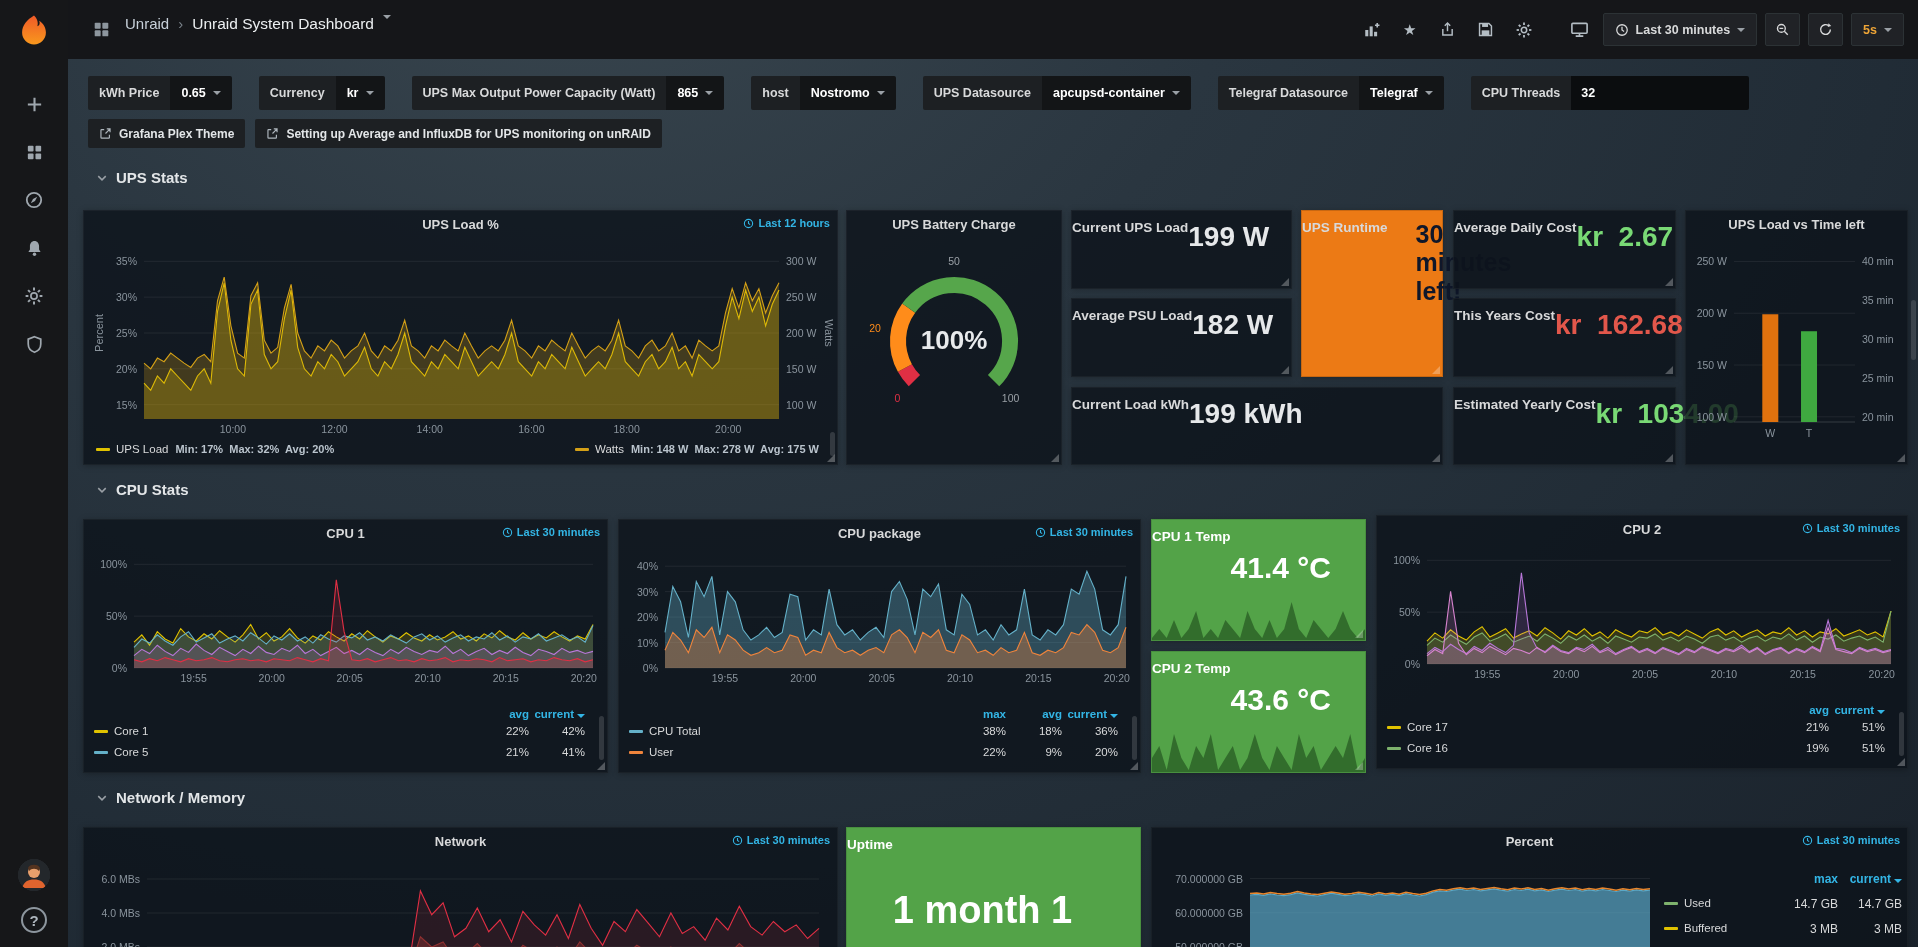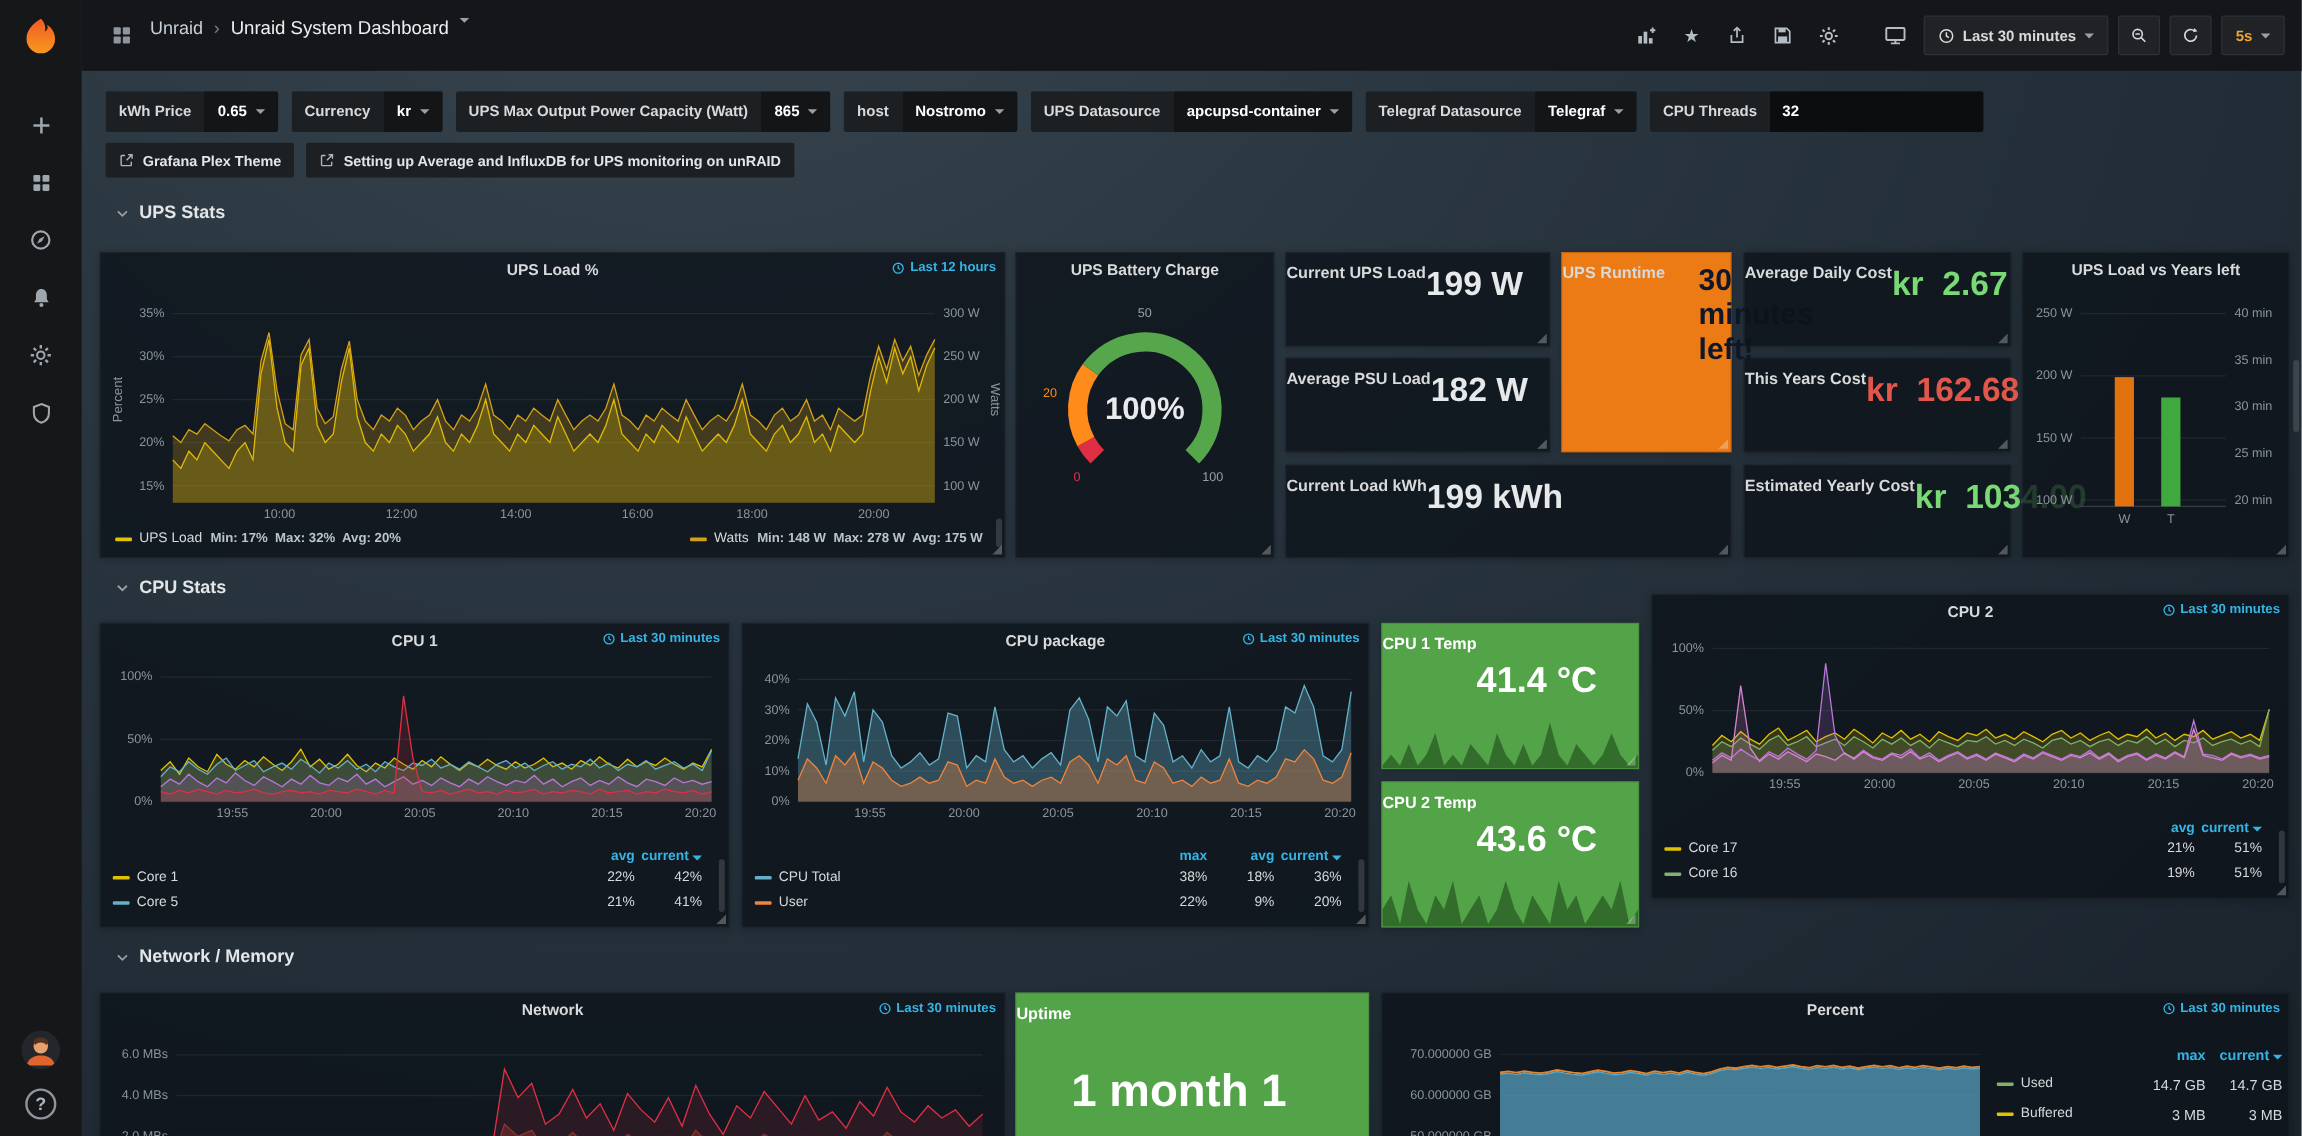--- a/index.html
+++ b/index.html
@@ -27,21 +27,21 @@
   .tb-right{margin-left:auto;display:flex;align-items:center;gap:8px}
   .tb-ic{width:30px;height:30px;display:flex;align-items:center;justify-content:center;color:#b4bdc4;cursor:pointer}
   .tb-gap{width:10px}
   .tb-pill{display:flex;align-items:center;gap:7px;height:33px;padding:0 11px;background:#202226;border:1px solid #2c3235;border-radius:2px;color:#d8d9da;font-size:12.5px;font-weight:700;cursor:pointer;font-family:inherit}
   .tb-pill.icon-only{padding:0 9px}
   .interval{color:#eda436;font-weight:700}
   .caret{display:inline-block;width:0;height:0;border-left:4px solid transparent;border-right:4px solid transparent;border-top:4px solid #9aa0a6}
   .star-glyph{font-size:15px;color:#b4bdc4}
   
   .dash{position:absolute;left:0;top:59px;right:0;bottom:0}
-  .var-row{position:absolute;left:88px;top:17px;display:flex;gap:11px}
+  .var-row{position:absolute;left:88px;top:17px;display:flex;gap:27px}
   .var-chip{display:flex;height:34px;cursor:pointer;border-radius:2px;overflow:hidden}
   .var-label{background:#1d2023;color:#d8d9da;font-size:12.5px;font-weight:700;display:flex;align-items:center;padding:0 11px;white-space:nowrap}
   .var-value{background:#131517;color:#ffffff;font-size:12.5px;font-weight:700;display:flex;align-items:center;gap:7px;padding:0 11px;white-space:nowrap}
   .var-input{width:178px;height:34px;background:#0b0d0f;border:none;color:#fff;font-size:12.5px;font-weight:700;padding:0 10px;font-family:inherit}
   .links-row{position:absolute;left:88px;top:60px;display:flex;gap:10px}
   .link-chip{display:flex;align-items:center;gap:7px;height:29px;background:#1d2023;color:#e3e6e8;font-size:12px;font-weight:700;padding:0 11px;cursor:pointer;border-radius:2px;white-space:nowrap}
   .link-chip svg{color:#aeb6bd}
   .section-hdr{position:absolute;display:flex;align-items:center;gap:8px;color:#e3e6e8;font-size:15px;font-weight:700;cursor:pointer;left:96px}
   .section-hdr svg{color:#9aa0a6}
   
@@ -422,21 +422,21 @@
   <section class="panel stat" style="left:1071px;top:328px;width:372px;height:78px">
     <div class="s-title">Current Load kWh</div>
     <div class="stat-value">199 kWh</div>
   </section>
   <section class="panel stat" style="left:1453px;top:328px;width:223px;height:78px">
     <div class="s-title">Estimated Yearly Cost</div>
     <div class="stat-value green">kr  1034.00</div>
   </section>
 
   <section class="panel" style="left:1685px;top:151px;width:223px;height:255px">
-    <div class="p-title">UPS Load vs Years left</div>
+    <div class="p-title">UPS Load vs Time left</div>
     <div class="chart" style="left:4px;top:28px;width:215px;height:205px">
         <span class="tick" style="left: 37px; top: 177.82px; transform: translate(-100%, -50%);">100 W</span>
         <span class="tick" style="left: 37px; top: 126.024px; transform: translate(-100%, -50%);">150 W</span>
         <span class="tick" style="left: 37px; top: 74.2275px; transform: translate(-100%, -50%);">200 W</span>
         <span class="tick" style="left: 37px; top: 22.4311px; transform: translate(-100%, -50%);">250 W</span>
         <span class="tick" style="left: 172px; top: 177.57px; transform: translate(0px, -50%);">20 min</span>
         <span class="tick" style="left: 172px; top: 138.78px; transform: translate(0px, -50%);">25 min</span>
         <span class="tick" style="left: 172px; top: 99.991px; transform: translate(0px, -50%);">30 min</span>
         <span class="tick" style="left: 172px; top: 61.2018px; transform: translate(0px, -50%);">35 min</span>
         <span class="tick" style="left: 172px; top: 22.4126px; transform: translate(0px, -50%);">40 min</span>
@@ -594,21 +594,21 @@
   <section class="panel stat greenbg" style="left:1151px;top:592px;width:215px;height:122px">
     <div class="s-title">CPU 2 Temp</div>
     <div class="stat-value">43.6 °C</div>
     <div class="spark" style="height:40px">
         <svg width="213" height="40">
           <path d="M0,40 L0.0,26.0 L7.3,14.0 L14.7,38.0 L22.0,2.0 L29.4,26.0 L36.7,38.0 L44.1,14.0 L51.4,26.0 L58.8,2.0 L66.1,38.0 L73.4,26.0 L80.8,14.0 L88.1,38.0 L95.5,26.0 L102.8,2.0 L110.2,26.0 L117.5,38.0 L124.9,14.0 L132.2,26.0 L139.6,38.0 L146.9,2.0 L154.2,26.0 L161.6,14.0 L168.9,38.0 L176.3,26.0 L183.6,14.0 L191.0,26.0 L198.3,2.0 L205.7,38.0 L213.0,26.0 L213,40 Z" fill="rgba(10,45,10,0.45)"></path>
         </svg>
       </div>
   </section>
 
-  <section class="panel" style="left:1376px;top:436px;width:532px;height:254px">
+  <section class="panel" style="left:1376px;top:456px;width:532px;height:254px">
     <div class="p-title">CPU 2</div>
     <div class="time-ind">
       <svg width="11" height="11" viewBox="0 0 20 20" fill="none" stroke="currentColor" stroke-width="2">
           <circle cx="10" cy="10" r="7.5"></circle>
           <path d="M10 5.5V10l3 2"></path>
         </svg>
       <span>Last 30 minutes</span>
     </div>
     <div class="chart" style="left:6px;top:28px;width:520px;height:162px">
         <span class="tick" style="left: 37px; top: 120px; transform: translate(-100%, -50%);">0%</span>

